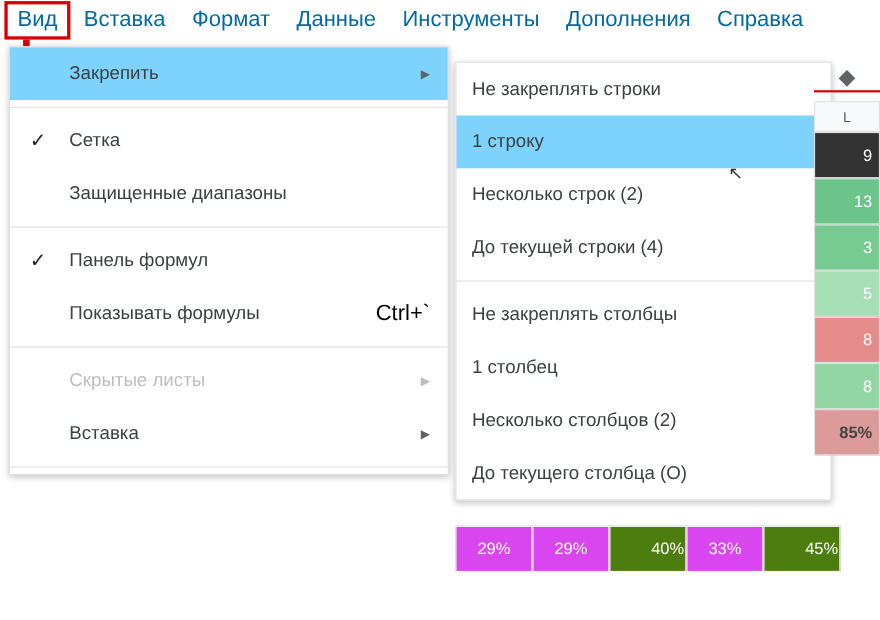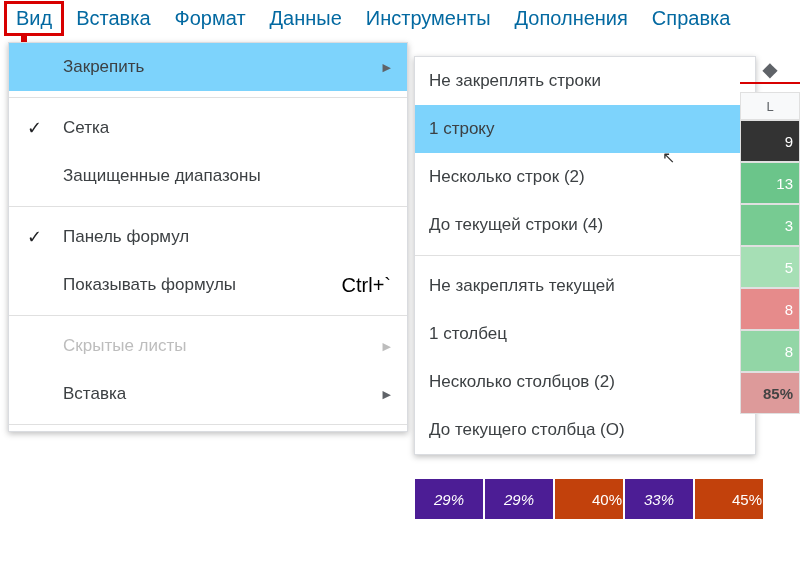--- a/index.html
+++ b/index.html
@@ -154,22 +154,22 @@
     display: flex;
   }
   .bottom-row .bcell {
     width: 70px;
     height: 42px;
     display:flex; align-items:center; justify-content:center;
     font-size: 15px;
     color:#fff;
     border: 1px solid #fff;
   }
-  .bc-r { background:#4c1d95;font-style:italic; }
-  .bc-g { background:#c2410c;padding-left:36px; }
+  .bc-r { background:#d946ef; }
+  .bc-g { background:#4d7c0f;padding-left:36px; }
 
   
   .cursor {
     position: absolute;
     left: 662px;
     top: 148px;
     font-size: 16px;
     color:#333;
     pointer-events:none;
   }
@@ -234,21 +234,21 @@
     <span class="label">1 строку</span>
   </div>
   <div class="menu-row">
     <span class="label">Несколько строк (2)</span>
   </div>
   <div class="menu-row">
     <span class="label">До текущей строки (4)</span>
   </div>
   <div class="menu-sep"></div>
   <div class="menu-row">
-    <span class="label">Не закреплять текущей</span>
+    <span class="label">Не закреплять столбцы</span>
   </div>
   <div class="menu-row">
     <span class="label">1 столбец</span>
   </div>
   <div class="menu-row">
     <span class="label">Несколько столбцов (2)</span>
   </div>
   <div class="menu-row">
     <span class="label">До текущего столбца (O)</span>
   </div>

